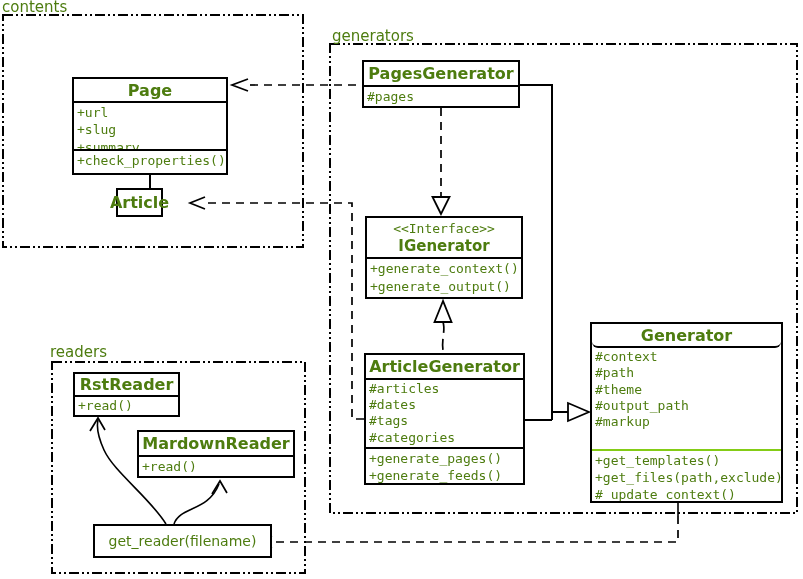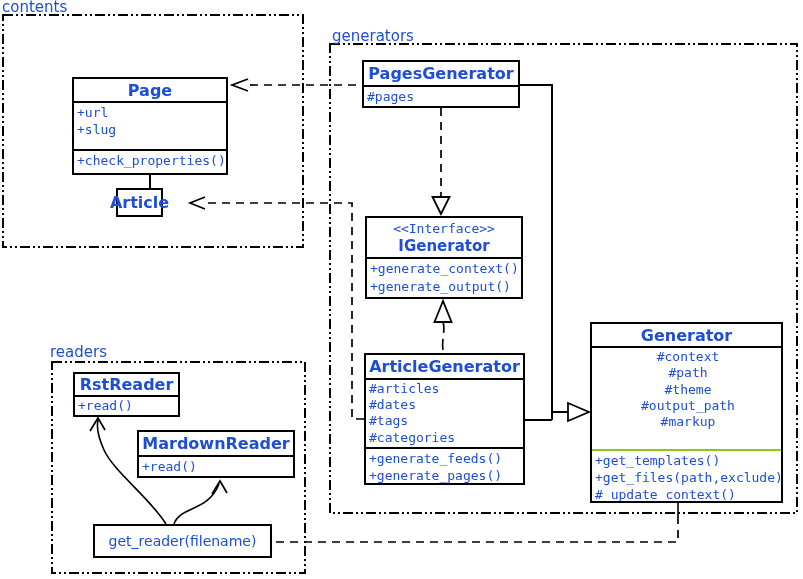--- a/index.html
+++ b/index.html
@@ -1,18 +1,18 @@
 <!DOCTYPE html>
 <html><head>
 <meta charset="utf-8">
 <style>
   html,body{margin:0;padding:0;background:#fff;}
   .canvas{
     position:relative;width:803px;height:579px;background:#ffffff;
-    font-family:"DejaVu Sans",sans-serif;color:#1d4ed8;overflow:hidden;
+    font-family:"DejaVu Sans",sans-serif;color:#4d7c0f;overflow:hidden;
   }
   .connector-layer{position:absolute;left:0;top:0;width:803px;height:579px;}
   .pkg{fill:none;stroke:#000;stroke-width:2;stroke-dasharray:10 3 2 3 2 3;}
   .solid{fill:none;stroke:#000;stroke-width:2;}
   .thin{fill:none;stroke:#000;stroke-width:1.6;}
   .dash{fill:none;stroke:#000;stroke-width:1.7;stroke-dasharray:8 6;}
   .dash2{fill:none;stroke:#000;stroke-width:1.7;stroke-dasharray:11 6;}
   .tri{fill:#fff;stroke:#000;stroke-width:1.8;}
   .open{fill:none;stroke:#000;stroke-width:1.7;}
   .pkg-label{position:absolute;font-size:15px;line-height:15px;white-space:nowrap;}
@@ -101,20 +101,21 @@
 
   <div class="pkg-label" style="left:2px;top:0px;">contents</div>
   <div class="pkg-label" style="left:332px;top:29px;">generators</div>
   <div class="pkg-label" style="left:50px;top:345px;">readers</div>
 
   <div class="cls" style="left:72px;top:37px;width:156px;height:98px;margin-top:40px;">
     <div class="hd bb" style="height:22px;">Page</div>
     <div class="mem" style="flex:1;line-height:17.4px;">
       <div>+url</div>
       <div>+slug</div>
+      <div>+summary</div>
     </div>
     <div class="mem" style="height:21px;line-height:17px;border-top:2px solid #000;">
       <div>+check_properties()</div>
     </div>
   </div>
 
   <div class="cls" style="left:116px;top:188px;width:47px;height:29px;">
     <div class="hd" style="flex:1;">Article</div>
   </div>
 
@@ -138,28 +139,28 @@
 
   <div class="cls" style="left:364px;top:353px;width:161px;height:132px;">
     <div class="hd bb" style="height:23px;">ArticleGenerator</div>
     <div class="mem" style="height:66px;line-height:16.2px;">
       <div>#articles</div>
       <div>#dates</div>
       <div>#tags</div>
       <div>#categories</div>
     </div>
     <div class="mem" style="flex:1;line-height:17px;border-top:2px solid #000;">
+      <div>+generate_pages()</div>
       <div>+generate_feeds()</div>
-      <div>+generate_pages()</div>
     </div>
   </div>
 
   <div class="cls" style="left:590px;top:322px;width:193px;height:181px;">
-    <div class="hd bb" style="height:22px;">Generator</div>
-    <div class="mem" style="height:100px;line-height:16.3px;text-align:center;">
+    <div class="hd bb" style="height:22px;border-radius:6px;">Generator</div>
+    <div class="mem" style="height:100px;line-height:16.3px;">
       <div>#context</div>
       <div>#path</div>
       <div>#theme</div>
       <div>#output_path</div>
       <div>#markup</div>
     </div>
     <div class="mem" style="flex:1;line-height:17.2px;border-top:2px solid #84cc16;">
       <div>+get_templates()</div>
       <div>+get_files(path,exclude)</div>
       <div>#_update_context()</div>

